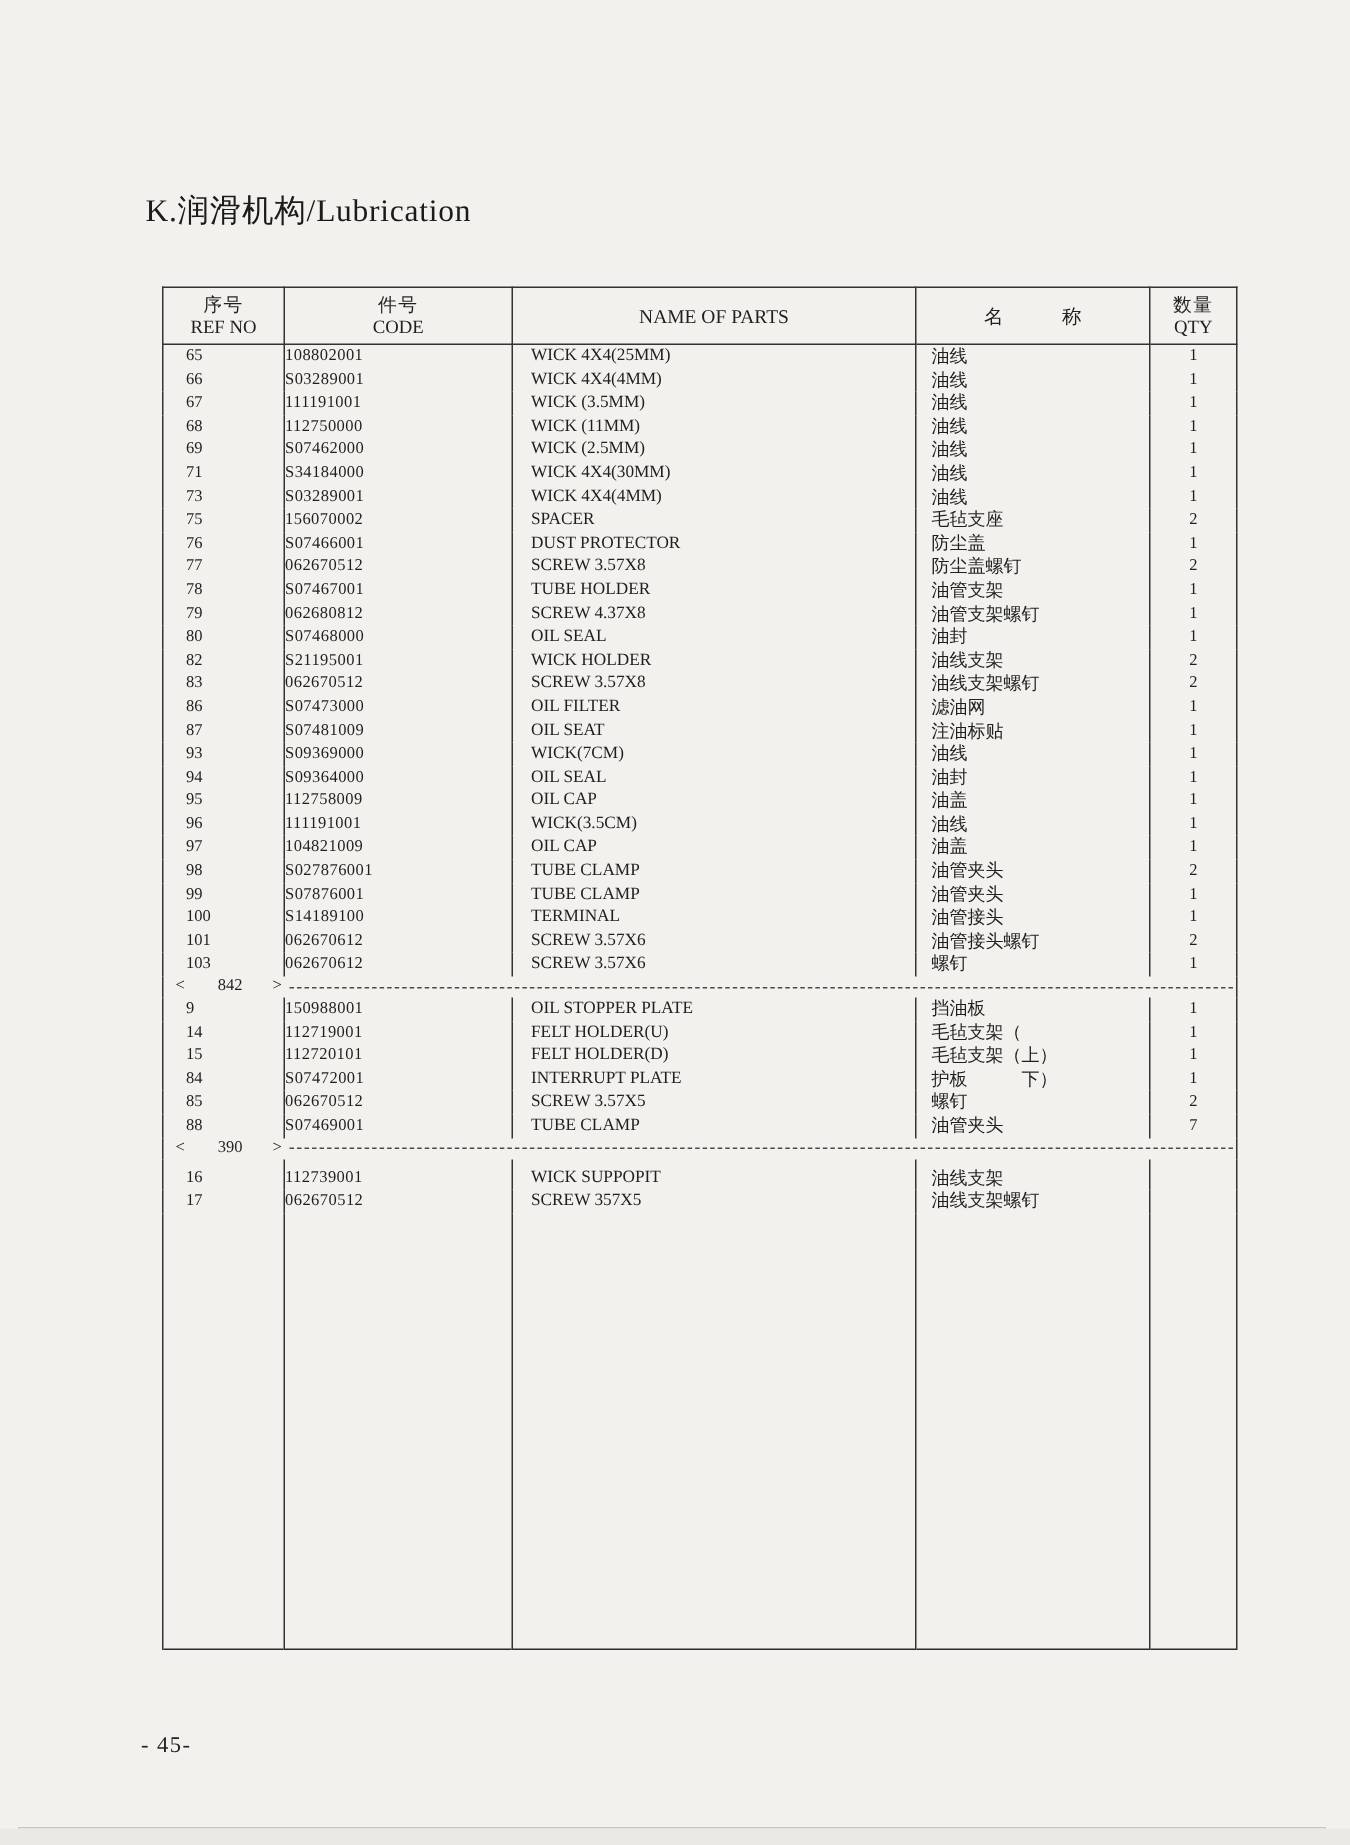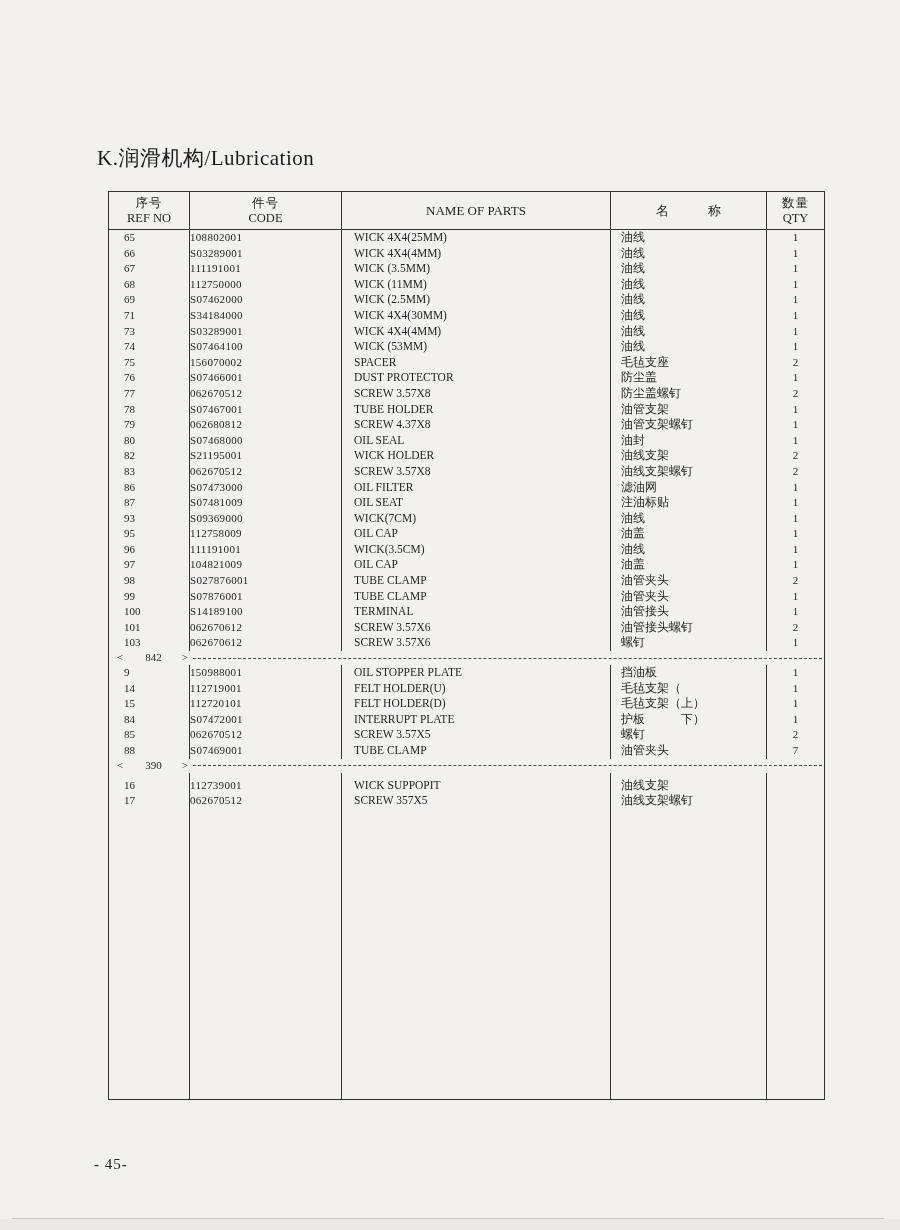--- a/index.html
+++ b/index.html
@@ -6,21 +6,21 @@
   body{
     width:900px;height:1230px;
     background:#f2f1ee;
     font-family:"Liberation Serif","DejaVu Serif",serif;
     color:#1f1f1f;
     position:relative;
     overflow:hidden;
   }
   .page{position:absolute;inset:0;}
   .title{
-    position:absolute;left:97px;top:144px;
+    position:absolute;left:97px;top:126px;
     font-size:21px;font-weight:normal;margin:0;
     letter-spacing:0.5px;color:#1b1b1b;
   }
   .parts-table{position:absolute;left:94px;top:191px;}
   table{
     border-collapse:collapse;table-layout:fixed;
     width:716px;
     border:1.6px solid #2a2a2a;
     margin-left:14px;
   }
@@ -153,27 +153,20 @@
             <td class="qty">1</td>
           </tr>
           <tr>
             <td class="ref">73</td>
             <td class="code">S03289001</td>
             <td class="nm">WICK 4X4(4MM)</td>
             <td class="cn">油线</td>
             <td class="qty">1</td>
           </tr>
           <tr>
-            <td class="ref">74</td>
-            <td class="code">S07464100</td>
-            <td class="nm">WICK (53MM)</td>
-            <td class="cn">油线</td>
-            <td class="qty">1</td>
-          </tr>
-          <tr>
             <td class="ref">75</td>
             <td class="code">156070002</td>
             <td class="nm">SPACER</td>
             <td class="cn">毛毡支座</td>
             <td class="qty">2</td>
           </tr>
           <tr>
             <td class="ref">76</td>
             <td class="code">S07466001</td>
             <td class="nm">DUST PROTECTOR</td>
@@ -234,20 +227,27 @@
             <td class="code">S07481009</td>
             <td class="nm">OIL SEAT</td>
             <td class="cn">注油标贴</td>
             <td class="qty">1</td>
           </tr>
           <tr>
             <td class="ref">93</td>
             <td class="code">S09369000</td>
             <td class="nm">WICK(7CM)</td>
             <td class="cn">油线</td>
+            <td class="qty">1</td>
+          </tr>
+          <tr>
+            <td class="ref">94</td>
+            <td class="code">S09364000</td>
+            <td class="nm">OIL SEAL</td>
+            <td class="cn">油封</td>
             <td class="qty">1</td>
           </tr>
           <tr>
             <td class="ref">95</td>
             <td class="code">112758009</td>
             <td class="nm">OIL CAP</td>
             <td class="cn">油盖</td>
             <td class="qty">1</td>
           </tr>
           <tr>

